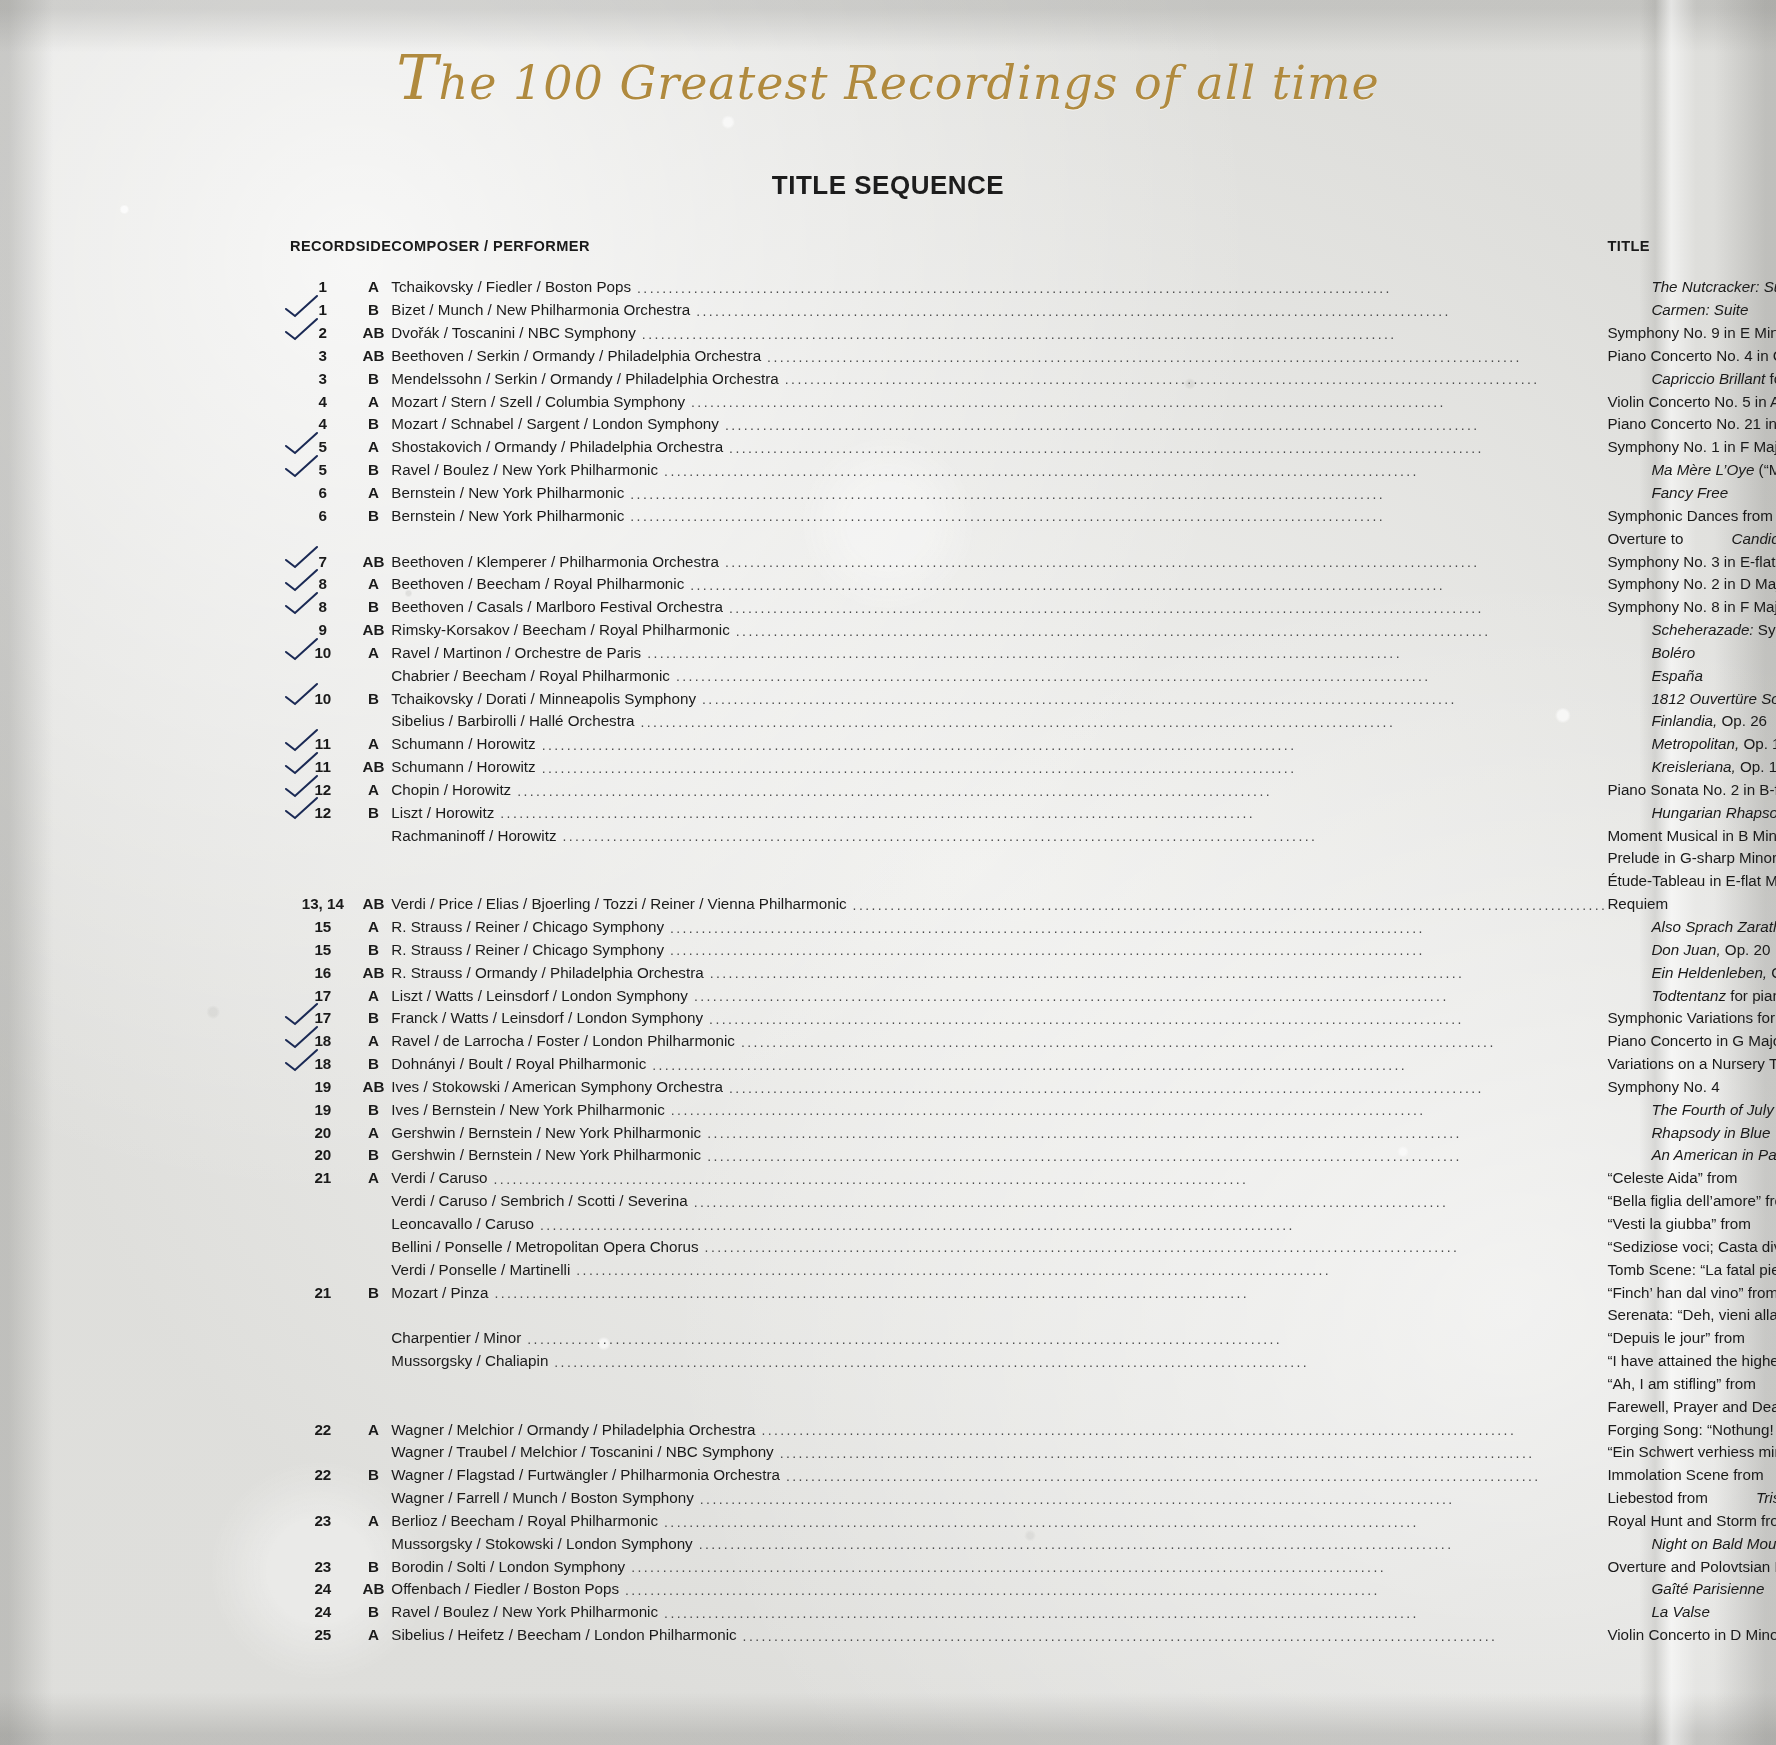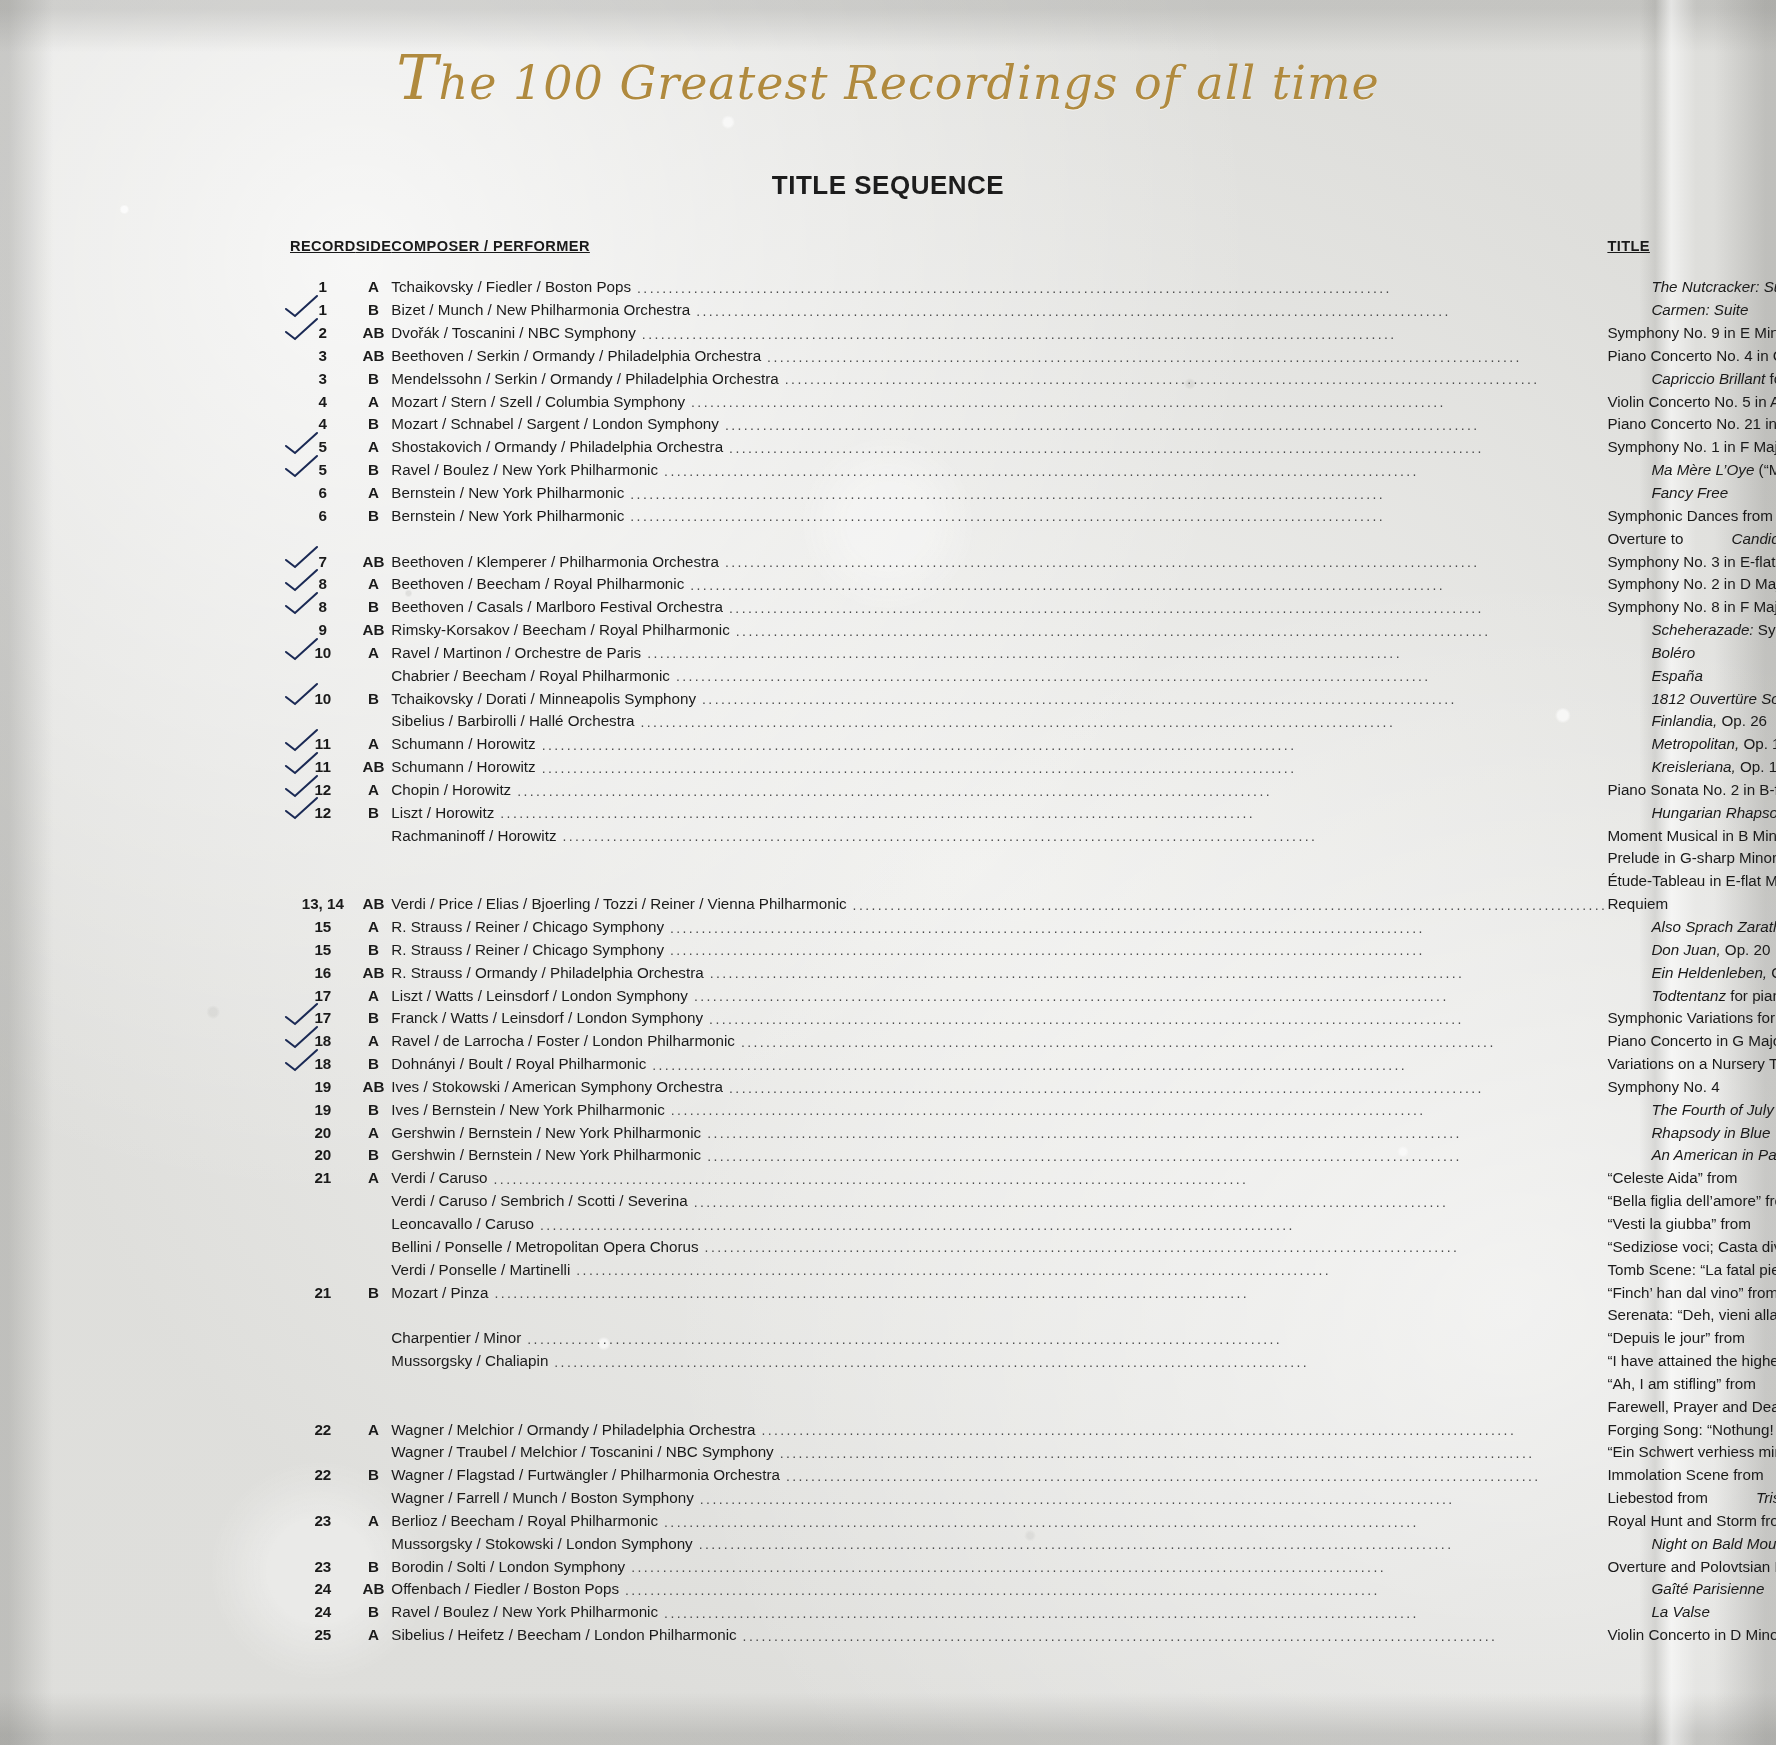--- a/index.html
+++ b/index.html
@@ -104,21 +104,20 @@
     color: #1a1a1a;
   }
   table.listing th {
     font-size: 14.6px;
     font-weight: bold;
     letter-spacing: .4px;
     text-align: left;
     padding: 0 0 22px 0;
     vertical-align: top;
     white-space: nowrap;
-    text-decoration: underline;
   }
   table.listing th.rec, table.listing th.side { text-align: center; }
   table.listing td {
     padding: 1.4px 0;
     vertical-align: top;
     line-height: 1.32;
   }
   td.rec {
     width: 76px;
     text-align: center;

